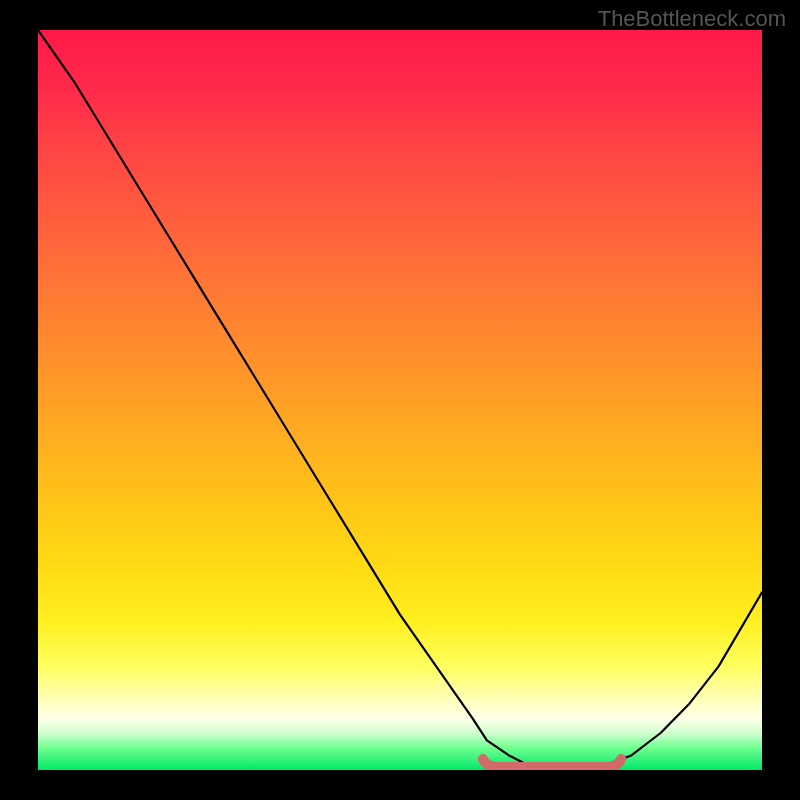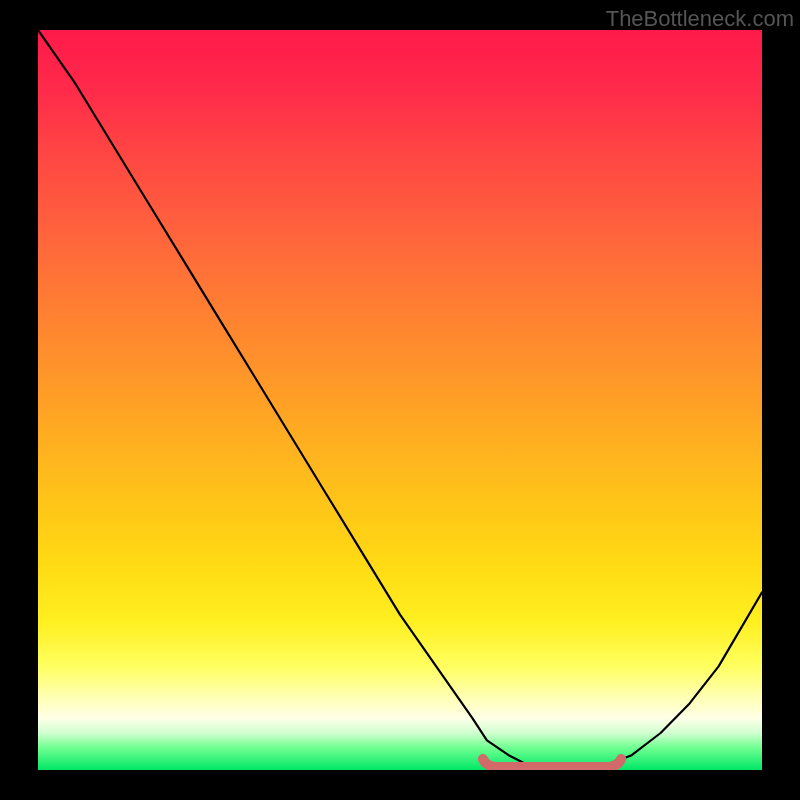--- a/index.html
+++ b/index.html
@@ -6,21 +6,21 @@
   body {
     width: 800px;
     height: 800px;
     background: #000;
     position: relative;
     font-family: Arial, sans-serif;
   }
   .watermark {
     position: absolute;
     top: 6px;
-    right: 6px;
+    right: 14px;
     color: #555;
     font-size: 22px;
     font-weight: 500;
     z-index: 10;
   }
   .plot-area {
     position: absolute;
     left: 38px;
     top: 30px;
     width: 724px;

